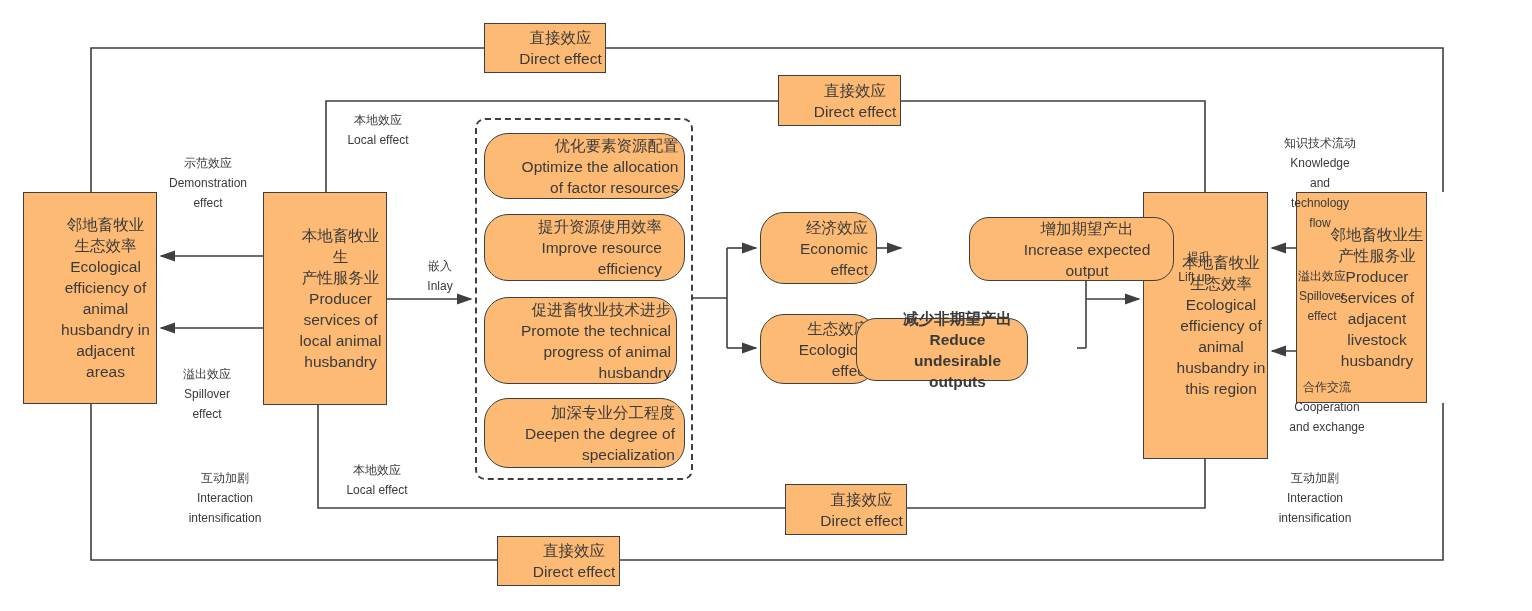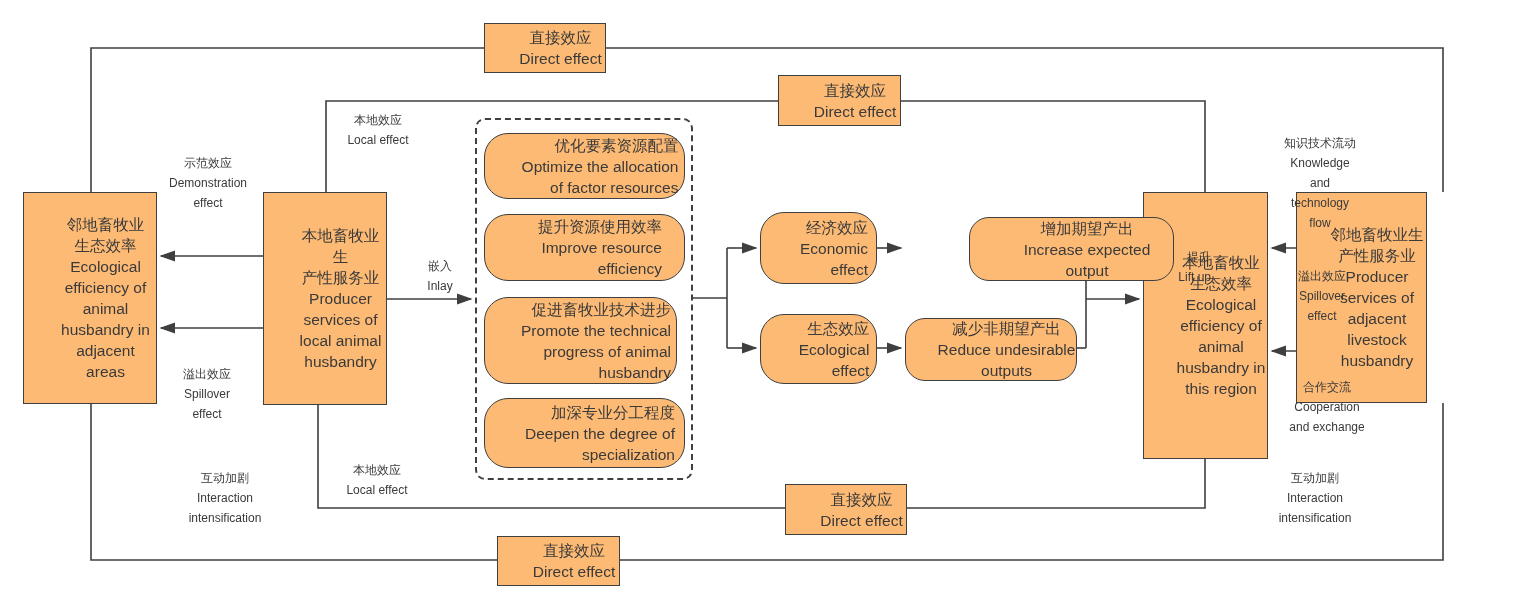--- a/index.html
+++ b/index.html
@@ -137,21 +137,21 @@
 
   <div class="node rounded" style="left:760px;top:212px;width:117px;height:72px;">经济效应
 Economic
 effect</div>
   <div class="node rounded" style="left:760px;top:314px;width:117px;height:70px;">生态效应
 Ecological
 effect</div>
   <div class="node rounded-sm node" style="left:929px;top:217px;width:205px;height:64px;margin-left:40px;">增加期望产出
 Increase expected
 output</div>
-  <div class="node rounded-sm node" style="left:905px;top:318px;width:172px;height:63px;">减少非期望产出
+  <div class="node rounded-sm node" style="left:856px;top:318px;width:172px;height:63px;font-weight:bold;">减少非期望产出
 Reduce undesirable
 outputs</div>
 
   <div class="node" style="left:484px;top:23px;width:122px;height:50px;">直接效应
 Direct effect</div>
   <div class="node" style="left:778px;top:75px;width:123px;height:51px;">直接效应
 Direct effect</div>
   <div class="node" style="left:785px;top:484px;width:122px;height:51px;">直接效应
 Direct effect</div>
   <div class="node" style="left:497px;top:536px;width:123px;height:50px;">直接效应

